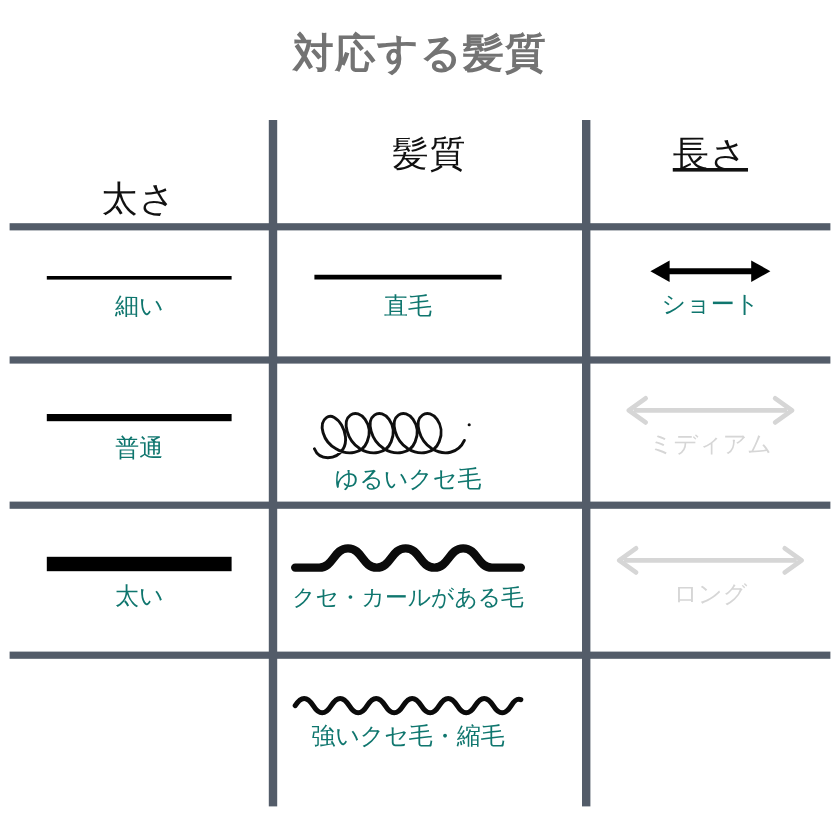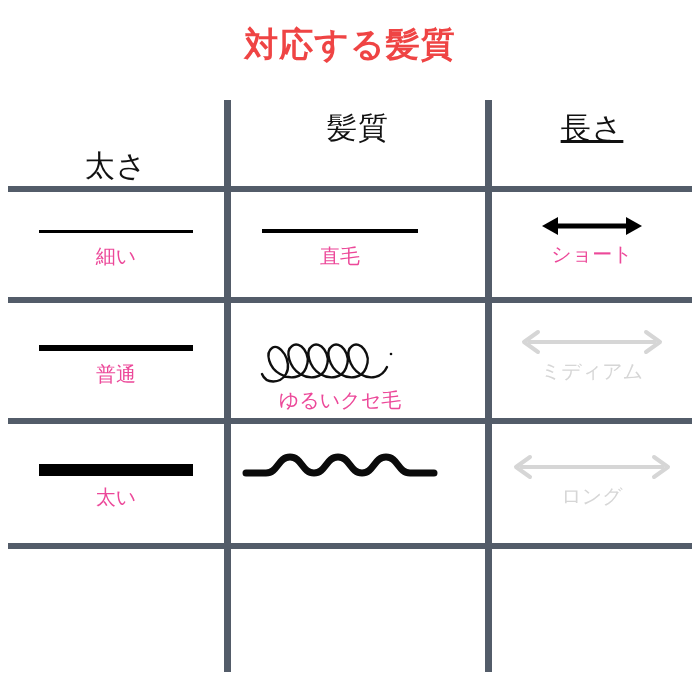--- a/index.html
+++ b/index.html
@@ -23,21 +23,21 @@
   
   .chart-title {
     position: absolute;
     left: 0;
     top: 22px;
     width: 700px;
     text-align: center;
     font-size: 34px;
     font-weight: 700;
     letter-spacing: 1px;
-    color: #ef4444;
+    color: #737373;
   }
 
   
   .hrule {
     position: absolute;
     left: 8px;
     width: 684px;
     height: 6px;
     background: #535c69;
   }
@@ -74,21 +74,21 @@
     justify-content: flex-start;
   }
   .cell.c1 { left: 8px;   width: 216px; }
   .cell.c2 { left: 231px; width: 218px; }
   .cell.c3 { left: 492px; width: 200px; }
 
   .cell-label {
     font-size: 20px;
     line-height: 1.2;
     text-align: center;
-    color: #ec4899;
+    color: #0f766e;
     white-space: nowrap;
   }
   .cell-label.small { font-size: 19px; }
   .cell-label.muted { color: #d6d6d6; }
 
   .glyph {
     display: flex;
     align-items: center;
     justify-content: center;
   }
@@ -184,27 +184,36 @@
     </div>
     <div class="cell-label">太い</div>
   </div>
 
   <div class="cell c2" style="top:448px;">
     <div class="glyph" style="height:40px;">
       <svg width="200" height="38" viewBox="0 0 200 38">
         <path d="M6,24 L26,24 C38,24 38,8 50,8 C62,8 62,24 74,24 C86,24 86,8 98,8 C110,8 110,24 122,24 C134,24 134,8 146,8 C158,8 158,24 170,24 L194,24" fill="none" stroke="#0b0b0b" stroke-width="7" stroke-linecap="round" stroke-linejoin="round"></path>
       </svg>
     </div>
+    <div class="cell-label small">クセ・カールがある毛</div>
   </div>
 
   <div class="cell c3" style="top:450px;">
     <div class="glyph" style="height:34px;">
       <svg width="176" height="28" viewBox="0 0 176 28">
         <line x1="16" y1="14" x2="160" y2="14" stroke="#d6d6d6" stroke-width="4"></line>
         <polyline points="26,4 12,14 26,24" fill="none" stroke="#d6d6d6" stroke-width="4" stroke-linecap="round" stroke-linejoin="round"></polyline>
         <polyline points="150,4 164,14 150,24" fill="none" stroke="#d6d6d6" stroke-width="4" stroke-linecap="round" stroke-linejoin="round"></polyline>
       </svg>
     </div>
     <div class="cell-label muted">ロング</div>
   </div>
 
+  <div class="cell c2" style="top:570px;">
+    <div class="glyph" style="height:32px;">
+      <svg width="196" height="24" viewBox="0 0 196 24">
+        <path d="M4,14 C9,6 14,6 19,14 C24,22 29,22 34,14 C39,6 44,6 49,14 C54,22 59,22 64,14 C69,6 74,6 79,14 C84,22 89,22 94,14 C99,6 104,6 109,14 C114,22 119,22 124,14 C129,6 134,6 139,14 C144,22 149,22 154,14 C159,6 164,6 169,14 C174,22 179,22 184,14 C187,9 189,8 192,9" fill="none" stroke="#0b0b0b" stroke-width="4.2" stroke-linecap="round" stroke-linejoin="round"></path>
+      </svg>
+    </div>
+    <div class="cell-label">強いクセ毛・縮毛</div>
+  </div>
 
 </div>
 
 </body></html>

